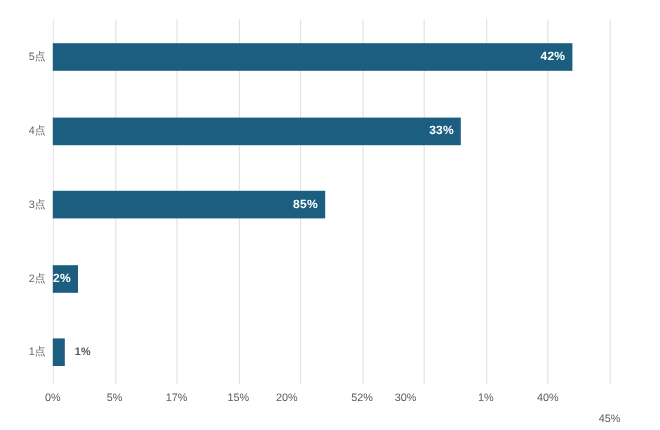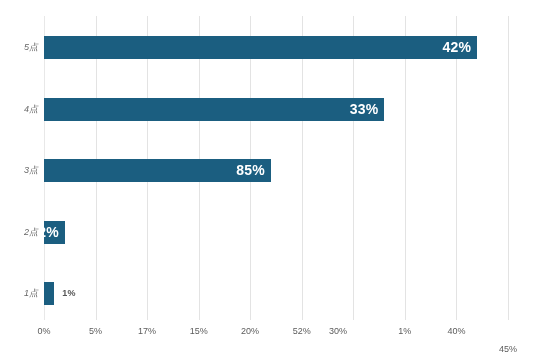--- a/index.html
+++ b/index.html
@@ -50,21 +50,21 @@
     height: 23px;
     background: #1b5e80;
   }
   .bar-value-inside {
     position: absolute;
     top: 0;
     height: 23px;
     line-height: 23px;
     right: 6px;
     color: #ffffff;
-    font-size: 14px;
+    font-size: 10px;
     font-weight: bold;
     letter-spacing: 0.2px;
     white-space: nowrap;
   }
   .bar-value-outside {
     position: absolute;
     top: 0;
     height: 23px;
     line-height: 23px;
     color: #555555;
@@ -76,21 +76,20 @@
   
   .cat-label {
     position: absolute;
     right: 512px;      
     height: 23px;
     line-height: 23px;
     text-align: right;
     color: #666666;
     font-size: 9px;
     white-space: nowrap;
-    font-style: italic;
   }
   
   .tick-label {
     position: absolute;
     top: 326px;
     transform: translateX(-50%);
     color: #5b5b5b;
     font-size: 9px;
     white-space: nowrap;
   }
@@ -142,21 +141,21 @@
       <div class="cat-label" style="top: 97.5px; color: rgb(102, 102, 102);">4点</div>
       <div class="cat-label" style="top: 159px; color: rgb(102, 102, 102);">3点</div>
       <div class="cat-label" style="top: 220.5px; color: rgb(102, 102, 102);">2点</div>
       <div class="cat-label" style="top: 282px; color: rgb(102, 102, 102);">1点</div>
     </div>
   <div id="tick-labels">
       <div class="tick-label" style="left: 44px; color: rgb(91, 91, 91);">0%</div>
       <div class="tick-label" style="left: 95.5556px; color: rgb(91, 91, 91);">5%</div>
       <div class="tick-label" style="left: 147.111px; color: rgb(91, 91, 91);">17%</div>
       <div class="tick-label" style="left: 198.667px; color: rgb(91, 91, 91);">15%</div>
-      <div class="tick-label" style="left: 250px; color: rgb(91, 91, 91);">20%</div>
+      <div class="tick-label" style="left: 239px; color: rgb(91, 91, 91);">20%</div>
       <div class="tick-label" style="left: 301.778px; color: rgb(91, 91, 91);">52%</div>
       <div class="tick-label" style="left: 338px; color: rgb(91, 91, 91); text-align: center;">30%</div>
       <div class="tick-label" style="left: 404.889px; color: rgb(91, 91, 91);">1%</div>
       <div class="tick-label" style="left: 456.444px; color: rgb(91, 91, 91);">40%</div>
       <div class="tick-label" style="left: 508px; color: rgb(91, 91, 91); margin-top: 18px;">45%</div>
     </div>
 
 </div>
 
 </body></html>

